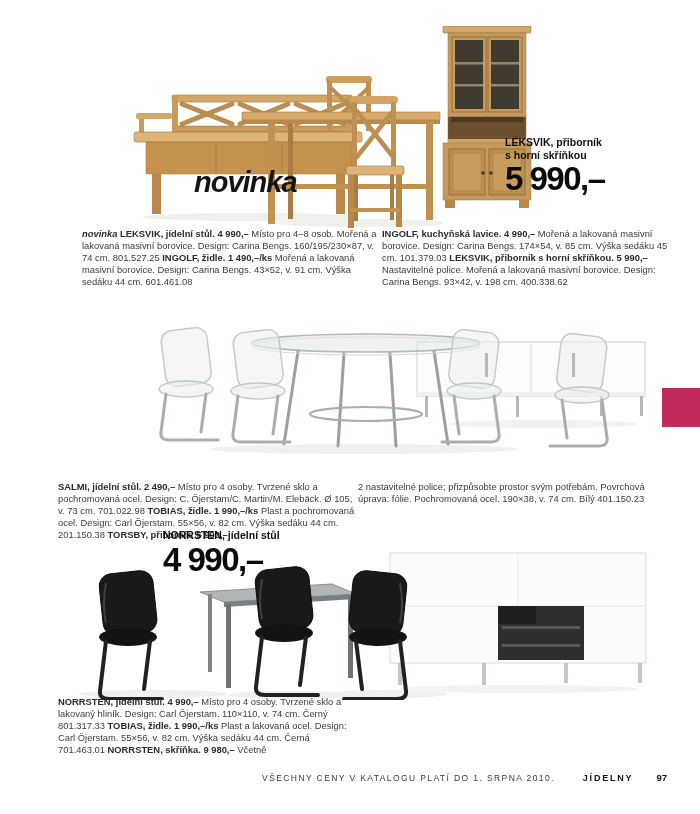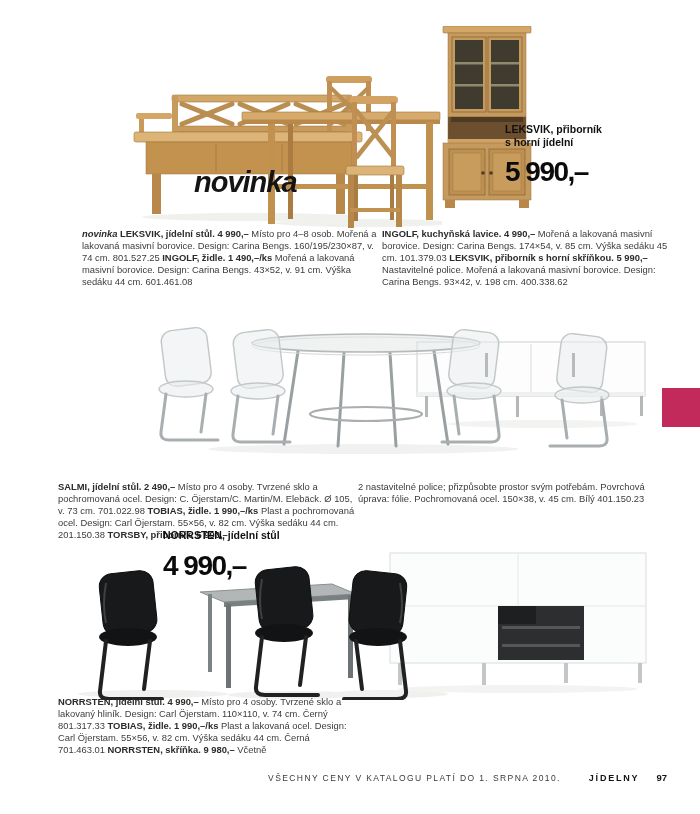--- a/index.html
+++ b/index.html
@@ -3,37 +3,37 @@
 <meta charset="utf-8">
 <style>
   html,body{margin:0;padding:0;background:#ffffff;}
   .page{position:relative;width:700px;height:814px;background:#ffffff;overflow:hidden;
         font-family:"Liberation Sans",sans-serif;color:#3c3c3c;}
   .scene{position:absolute;}
   .scene svg{display:block;}
   .novinka{position:absolute;left:64px;top:148px;font-size:29px;font-weight:bold;font-style:italic;
            color:#141414;letter-spacing:-1px;white-space:nowrap;}
   .callout{position:absolute;}
-  .callout-top{left:505px;top:123px;}
+  .callout-top{left:505px;top:136px;}
   .callout-bottom{left:163px;top:529px;}
   .callout-label{font-weight:bold;font-size:10.5px;line-height:12.5px;color:#101010;white-space:nowrap;}
-  .big-price{font-weight:bold;font-size:28px;line-height:34px;color:#0b0b0b;letter-spacing:-1.5px;
-             white-space:nowrap;margin-top:7px;}
+  .big-price{font-weight:bold;font-size:33px;line-height:34px;color:#0b0b0b;letter-spacing:-1.5px;
+             white-space:nowrap;margin-top:1px;}
   .textcol{position:absolute;font-size:9.4px;line-height:12px;color:#3c3c3c;}
   .textcol span.b{font-weight:bold;color:#2b2b2b;}
   .textcol span.i{font-style:italic;}
   .c-l{left:58px;width:299px;}
   .c-r{left:358px;width:290px;}
   .r1{top:228px;margin-left:24px;}
   .r2{top:461px;margin-top:20px;}
   .r3{top:696px;}
   .footer{position:absolute;top:772px;right:33px;white-space:nowrap;display:flex;align-items:baseline;}
   .footer-notice{font-size:8.5px;letter-spacing:1.4px;color:#3a3a3a;}
   .footer-section{font-size:9px;font-weight:bold;letter-spacing:1.8px;color:#141414;margin-left:28px;}
-  .footer-num{font-size:9.5px;font-weight:bold;color:#141414;margin-left:17px;}
+  .footer-num{font-size:9.5px;font-weight:bold;color:#141414;margin-left:23px;}
   .edge-tab{position:absolute;right:0;top:388px;width:38px;height:39px;background:#c32a5c;}
 </style>
 </head>
 <body>
 
 <div class="page">
 
   <div class="scene" style="left:130px;top:18px;width:312px;height:210px;">
     <svg width="312" height="210" viewBox="0 0 312 210">
       <ellipse cx="120" cy="199" rx="108" ry="4" fill="#f0f0ec"></ellipse>
@@ -119,21 +119,21 @@
         <circle cx="49" cy="147" r="1.8" fill="#4e3a22"></circle>
       </g>
       <rect x="3" y="174" width="10" height="8" fill="#b8874a"></rect>
       <rect x="77" y="174" width="10" height="8" fill="#b8874a"></rect>
     </svg>
   </div>
 
   <div class="callout callout-top">
     <div class="callout-label">
       <span>LEKSVIK, přiborník</span><br>
-      <span>s horní jídelní</span>
+      <span>s horní skříňkou</span>
     </div>
     <div class="big-price">5 990,–</div>
   </div>
 
   <div class="textcol c-l r1"><span class="b i">novinka </span><span class="b">LEKSVIK, jídelní stůl. 4 990,– </span><span>Místo pro 4–8 osob. Mořená a lakovaná masivní borovice. Design: Carina Bengs. 160/195/230×87, v. 74 cm. 801.527.25 </span><span class="b">INGOLF, židle. 1 490,–/ks </span><span>Mořená a lakovaná masivní borovice. Design: Carina Bengs. 43×52, v. 91 cm. Výška sedáku 44 cm. 601.461.08</span></div>
   <div class="textcol c-r r1"><span class="b">INGOLF, kuchyňská lavice. 4 990,– </span><span>Mořená a lakovaná masivní borovice. Design: Carina Bengs. 174×54, v. 85 cm. Výška sedáku 45 cm. 101.379.03 </span><span class="b">LEKSVIK, přiborník s horní skříňkou. 5 990,– </span><span>Nastavitelné police. Mořená a lakovaná masivní borovice. Design: Carina Bengs. 93×42, v. 198 cm. 400.338.62</span></div>
 
   <div class="scene" style="left:148px;top:296px;width:500px;height:168px;">
     <svg width="500" height="168" viewBox="0 0 500 168">
       <defs>
@@ -168,21 +168,21 @@
         <ellipse cx="218" cy="47" rx="114" ry="9" fill="rgba(226,229,230,0.5)" stroke="#b4babb" stroke-width="1.6"></ellipse>
       </g>
       <use href="#cchair" transform="translate(12,36)"></use>
       <use href="#cchair" transform="translate(84,38)"></use>
       <use href="#cchair" transform="translate(352,38) scale(-1,1)"></use>
       <use href="#cchair" transform="translate(460,42) scale(-1,1)"></use>
     </svg>
   </div>
 
   <div class="textcol c-l r2"><span class="b">SALMI, jídelní stůl. 2 490,– </span><span>Místo pro 4 osoby. Tvrzené sklo a pochromovaná ocel. Design: C. Öjerstam/C. Martin/M. Elebäck. Ø 105, v. 73 cm. 701.022.98 </span><span class="b">TOBIAS, židle. 1 990,–/ks </span><span>Plast a pochromovaná ocel. Design: Carl Öjerstam. 55×56, v. 82 cm. Výška sedáku 44 cm. 201.150.38 </span><span class="b">TORSBY, přiborník. 5 990,–</span></div>
-  <div class="textcol c-r r2"><span>2 nastavitelné police; přizpůsobte prostor svým potřebám. Povrchová úprava: fólie. Pochromovaná ocel. 150×38, v. 45 cm. Bílý 401.150.23</span></div>
+  <div class="textcol c-r r2"><span>2 nastavitelné police; přizpůsobte prostor svým potřebám. Povrchová úprava: fólie. Pochromovaná ocel. 190×38, v. 74 cm. Bílý 401.150.23</span></div>
 
   <div class="callout callout-bottom">
     <div class="callout-label">
       <span>NORRSTEN, jídelní stůl</span>
     </div>
     <div class="big-price">4 990,–</div>
   </div>
 
   <div class="scene" style="left:58px;top:548px;width:592px;height:152px;">
     <svg width="592" height="152" viewBox="0 0 592 152">

